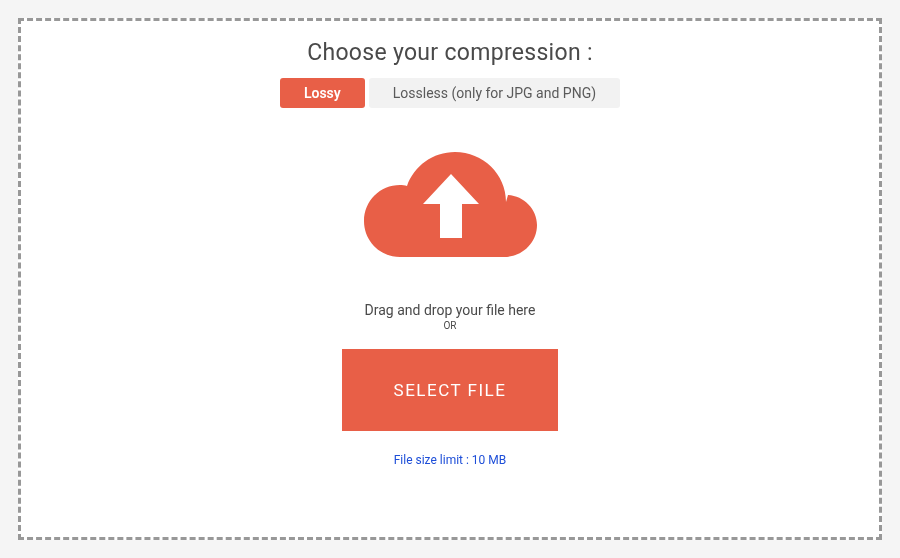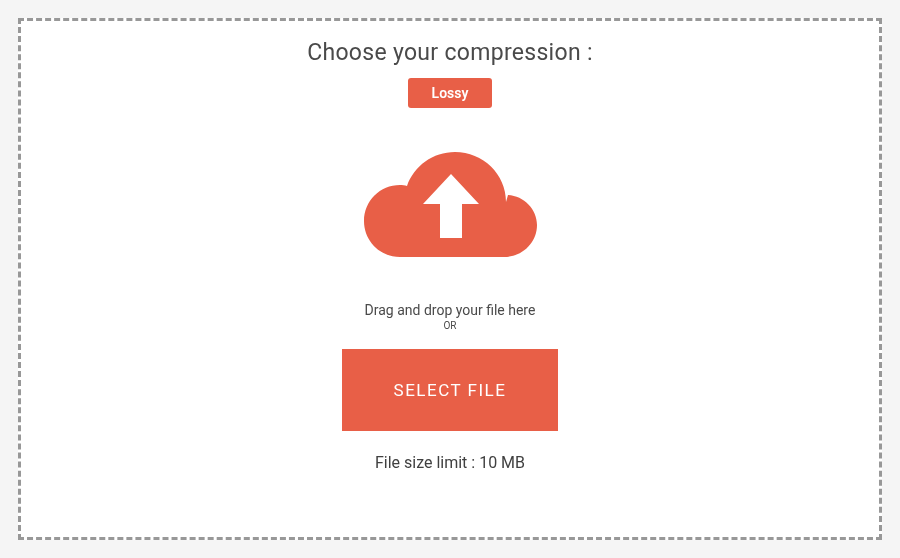--- a/index.html
+++ b/index.html
@@ -75,32 +75,33 @@
       border: none;
       padding: 31px 52px;
       font-size: 17px;
       letter-spacing: 1.5px;
       font-weight: 400;
       cursor: pointer;
       font-family: inherit;
       margin-bottom: 22px;
     }
     .limit-text {
-      font-size: 16px;
-      color: #404040;
+      font-size: 12px;
+      color: #1d4ed8;
     }
   </style>
 </head>
 <body>
 
 <div class="dropzone">
   <div class="title">Choose your compression :</div>
 
   <div class="segmented">
     <button class="seg-btn active">Lossy</button>
+    <button class="seg-btn inactive">Lossless (only for JPG and PNG)</button>
   </div>
 
   <div class="cloud-icon">
     <svg viewBox="0 0 185 130" xmlns="http://www.w3.org/2000/svg">
       <path fill="#e85f47" d="
         M 148 58
         C 148 30 125 8 97 8
         C 75 8 56 22 49 42
         C 47 41 44 41 42 41
         C 22 41 6 57 6 77

